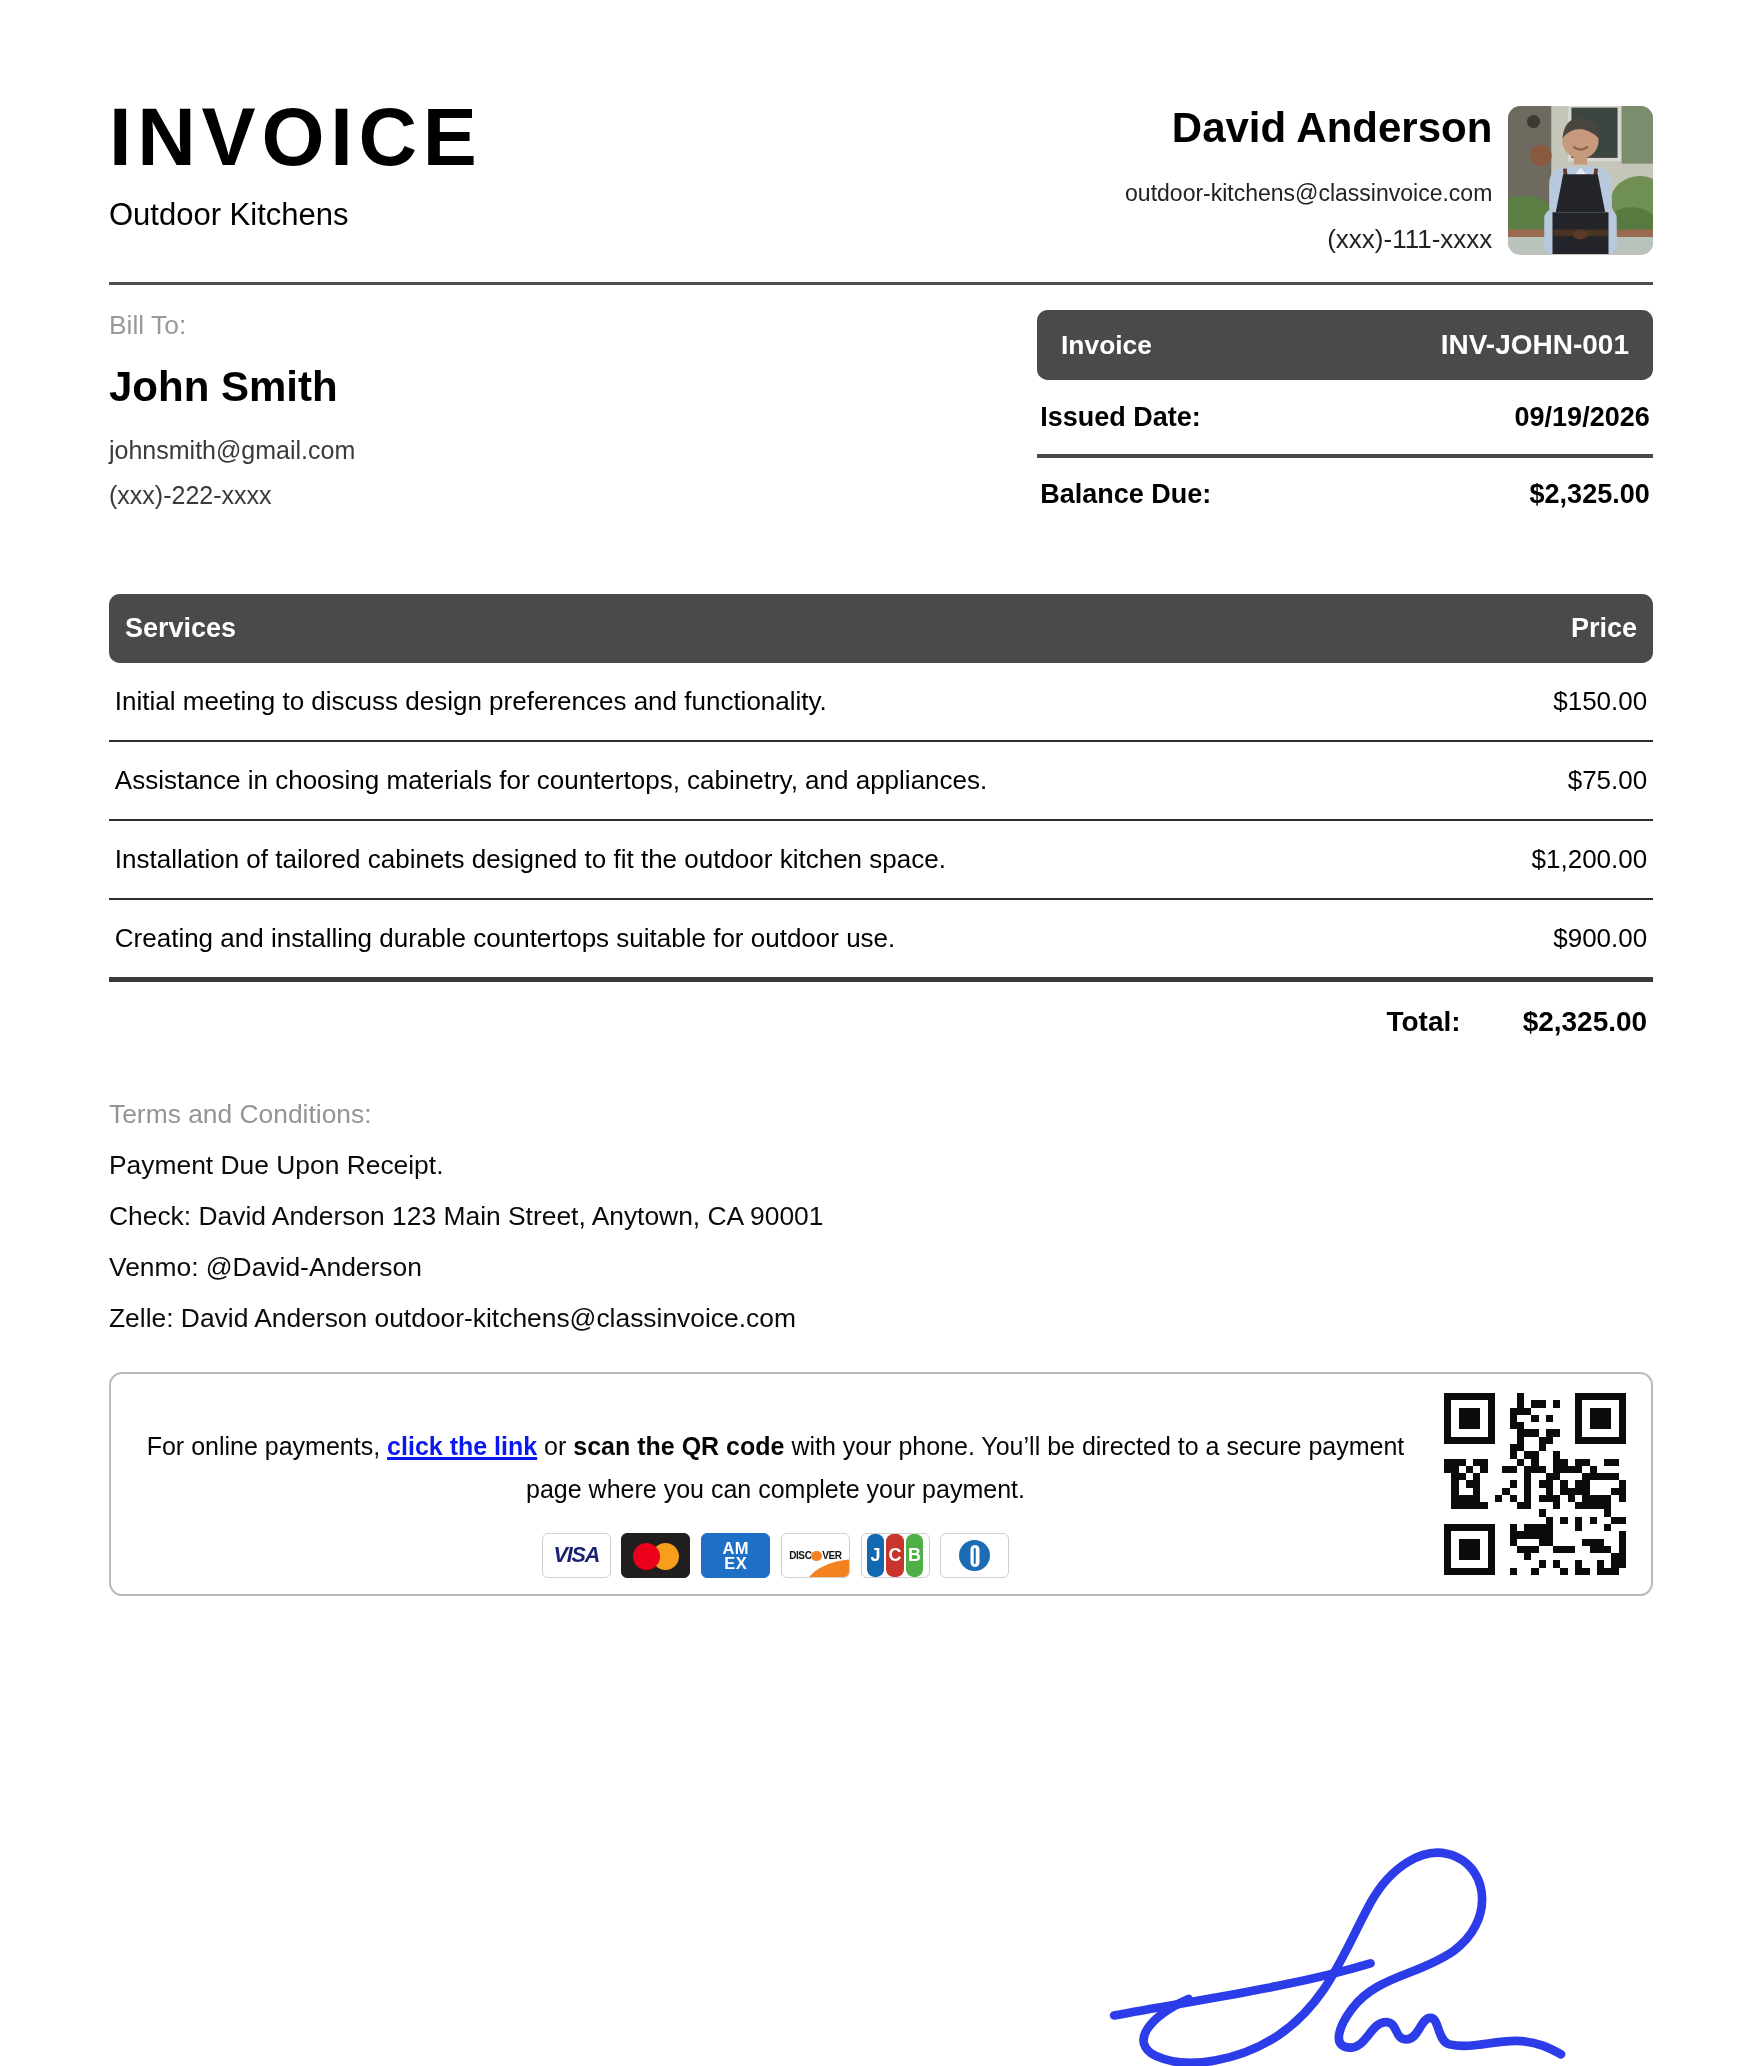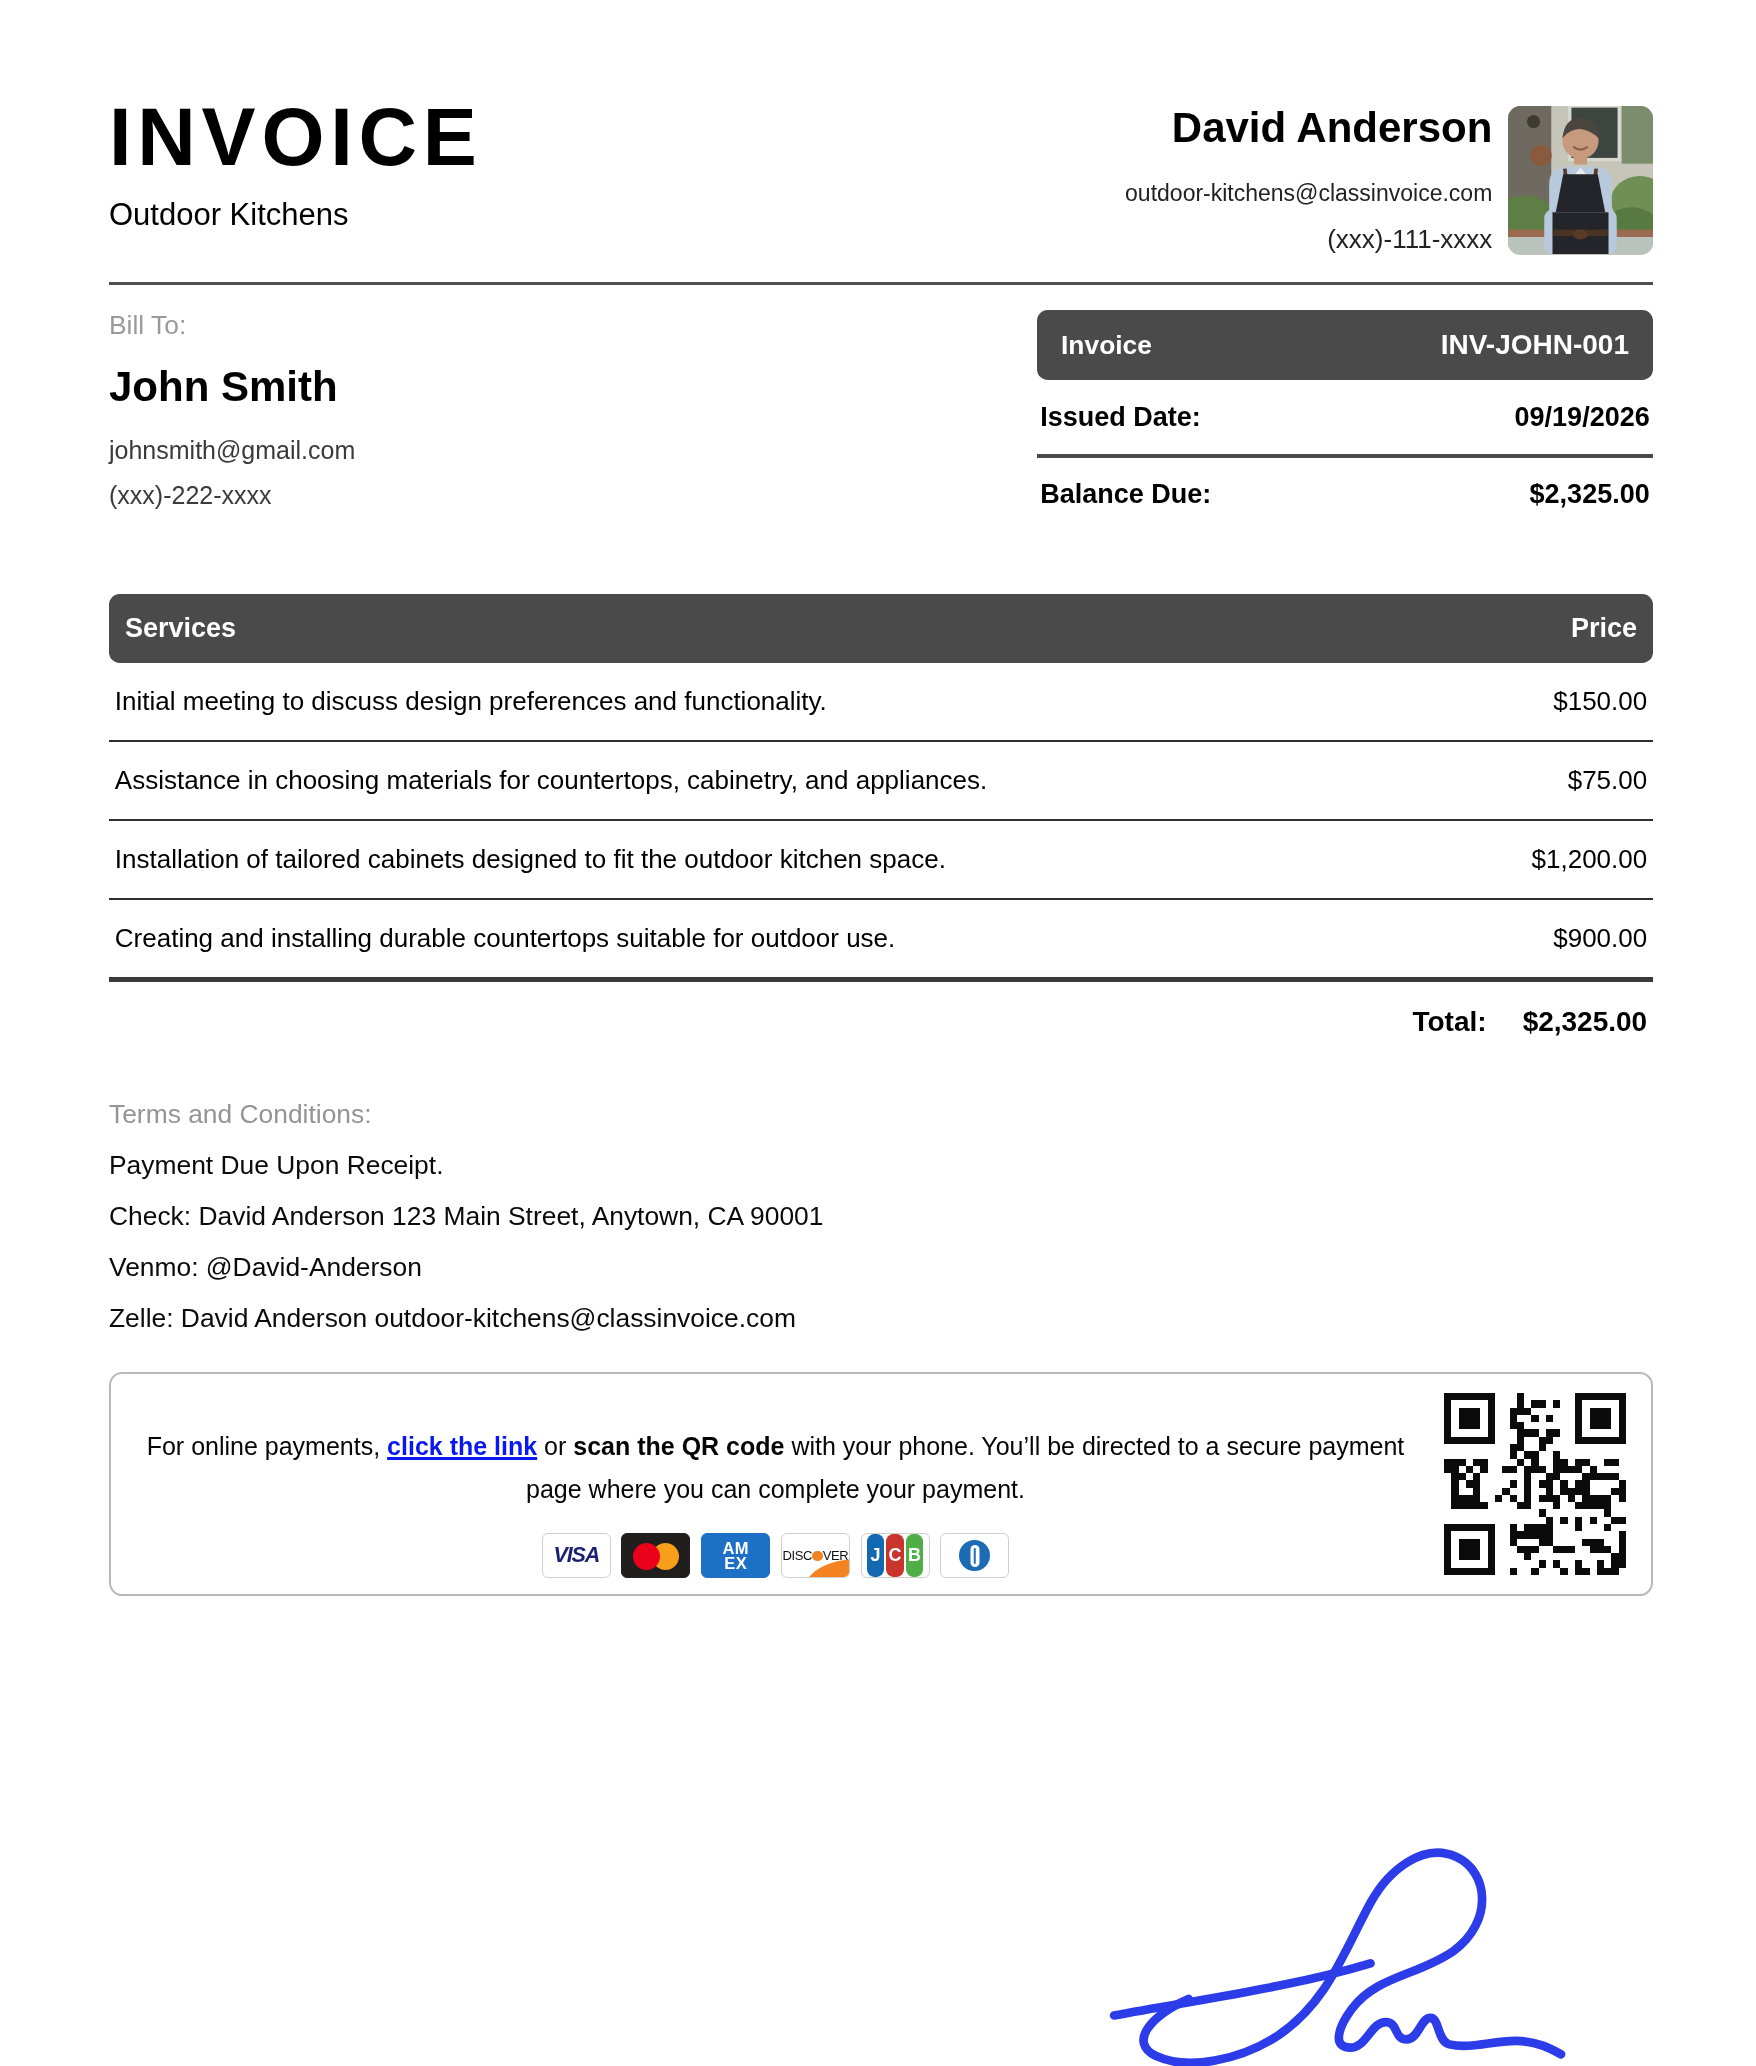--- a/index.html
+++ b/index.html
@@ -39,21 +39,21 @@
               padding:21.5px 3.3px; font-size:27px; font-weight:700; }
   .info-divider { height:3.3px; background:#4a4a4a; }
 
   
   .services { margin-top:62px; }
   .table-header { background:#4a4a4a; color:#fff; border-radius:10.7px; padding:19px 16px;
                   display:flex; justify-content:space-between; font-size:27px; font-weight:700; }
   .service-row { display:flex; justify-content:space-between; align-items:center;
                  padding:23px 5.8px; font-size:26px; border-bottom:2.9px solid #2e2e2e; }
   .service-row.last { border-bottom:5px solid #3a3a3a; }
-  .total-row { display:flex; justify-content:flex-end; align-items:center; gap:36px;
+  .total-row { display:flex; justify-content:flex-end; align-items:center; gap:62px;
                padding:24px 5.8px; font-size:28px; font-weight:800; }
 
   
   .terms { margin-top:37px; font-size:26.4px; }
   .terms-heading { color:#949494; }
   .terms-line { margin-top:20px; color:#0a0a0a; }
 
   
   .payment-box { margin-top:38px; border:2.5px solid #b9b9b9; border-radius:13.2px;
                  padding:15.7px 25px; display:flex; align-items:center; gap:29px; }
@@ -64,21 +64,21 @@
   .cards { display:flex; justify-content:center; align-items:center; gap:10.7px; margin-top:22px; }
   .card { width:69px; height:45px; border-radius:6px; background:#fff; border:1.2px solid #cfcfcf;
           position:relative; overflow:hidden; display:flex; align-items:center; justify-content:center; }
   .card-visa span { font-size:21.5px; font-weight:900; font-style:italic; color:#1a1f71; letter-spacing:-1.2px; }
   .card-mc { background:#211f1e; border-color:#211f1e; }
   .mc-red, .mc-orange { position:absolute; top:9px; width:27px; height:27px; border-radius:50%; }
   .mc-orange { right:10.7px; background:#f79e1b; }
   .mc-red { left:10.7px; background:#eb001b; }
   .card-amex { background:#1d70c6; border-color:#1d70c6; flex-direction:column; }
   .card-amex span { color:#fff; font-weight:900; font-size:16.5px; line-height:0.92; letter-spacing:0.4px; }
-  .card-disc span.t { font-size:13px; font-weight:400; color:#111; letter-spacing:-0.4px;text-align:right; }
+  .card-disc span.t { font-size:10px; font-weight:700; color:#111; letter-spacing:-0.4px;text-align:right; }
   .disc-dot { display:inline-block; width:10.7px; height:10.7px; border-radius:50%; background:#f58220; vertical-align:-0.8px; }
   .disc-swoosh { position:absolute; right:-9px; bottom:-12.4px; width:54px; height:31px;
                  background:#f58220; border-radius:100% 0 6.6px 0; }
   .card-jcb { background:#fff; gap:2.1px; }
   .jcb-stripe { width:17.4px; height:100%; border-radius:7.4px; display:flex; align-items:center; justify-content:center;
                 color:#fff; font-weight:900; font-size:18px; }
   .jcb-j { background:#1269b2; } .jcb-c { background:#c9342c; } .jcb-b { background:#4fae45; }
   .diners-ring { width:31px; height:31px; border-radius:50%; background:#1b6cb5; position:relative; }
   .diners-ring::before { content:""; position:absolute; left:50%; top:4.1px; bottom:4.1px; width:9px;
                          transform:translateX(-50%); background:#fff; border-radius:5px; }

